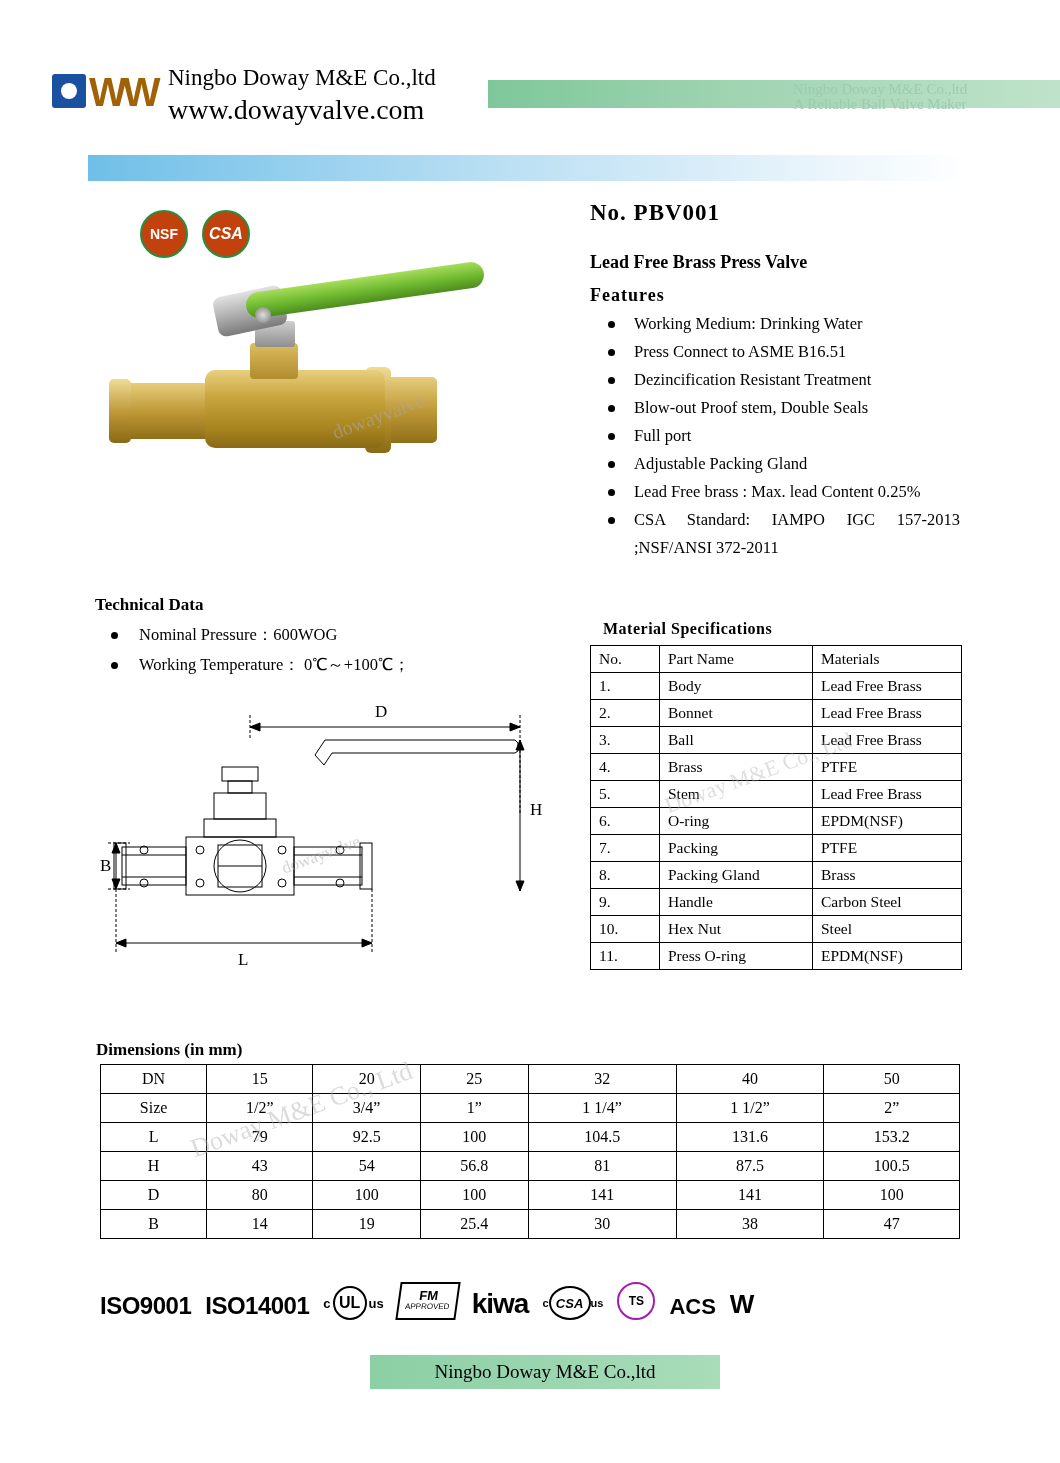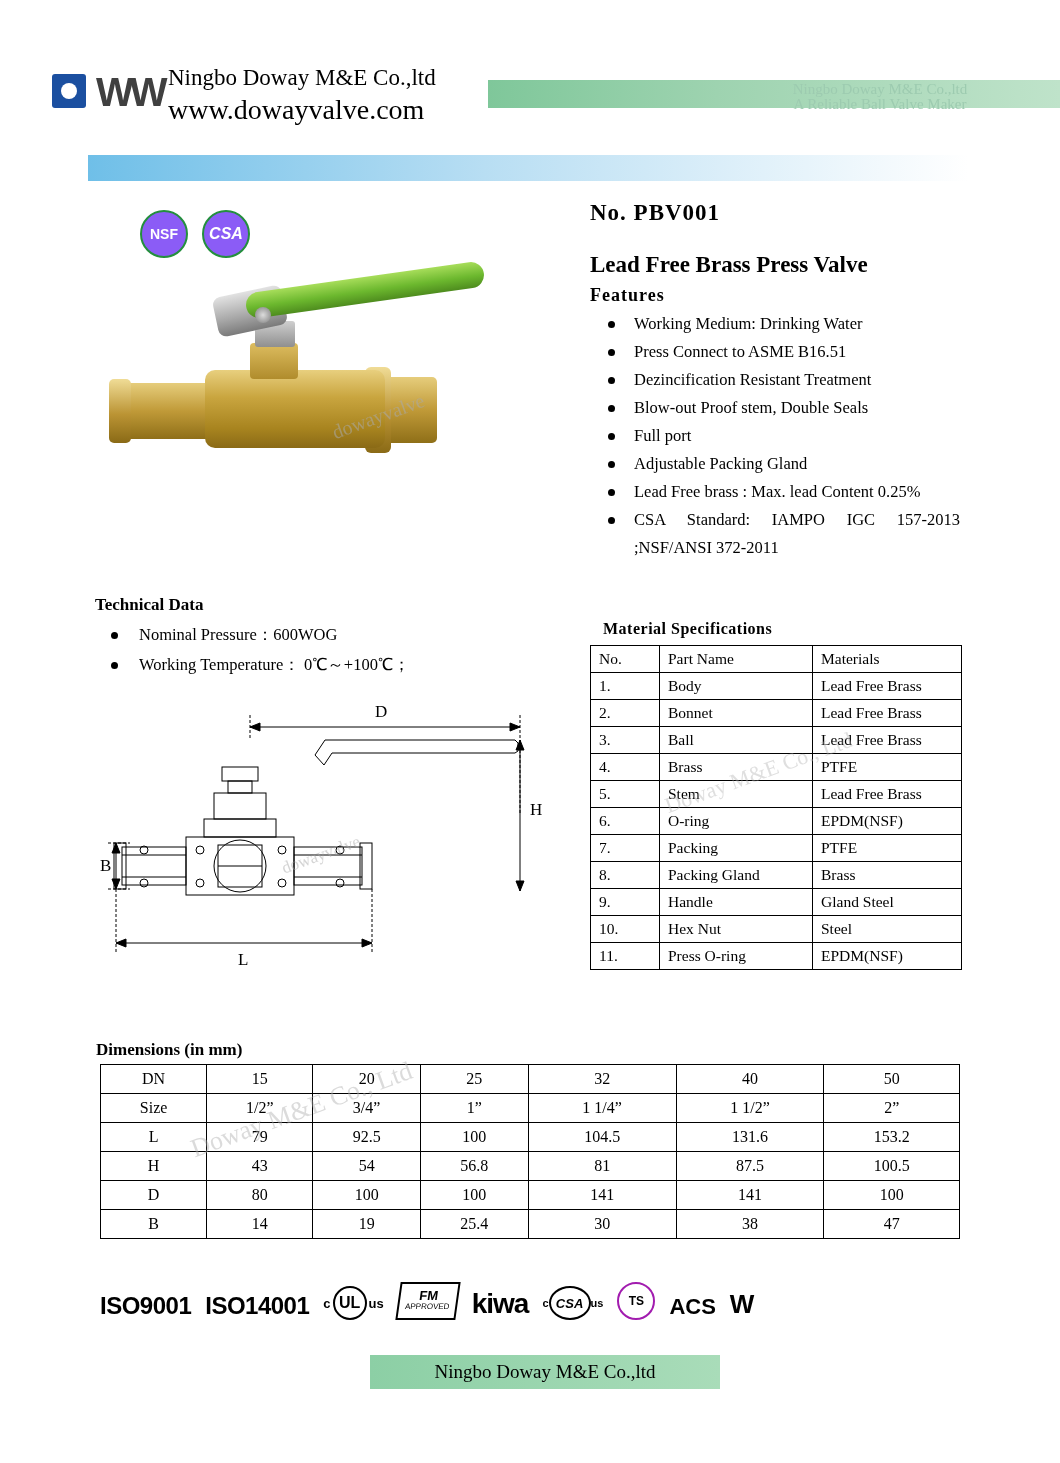--- a/index.html
+++ b/index.html
@@ -41,26 +41,26 @@
   .logo-sq:after {
     content: "";
     position: absolute;
     left: 9px; top: 9px;
     width: 16px; height: 16px;
     background: #fff;
     border-radius: 50%;
   }
   .logo-w {
     position: absolute;
-    left: 44px; top: 0px;
+    left: 37px; top: 0px;
     font-family: "Liberation Sans", sans-serif;
     font-weight: bold;
     font-size: 40px;
     letter-spacing: -4px;
-    color: #404040;
+    color: #a16207;
     line-height: 40px;
   }
   .company-name {
     position: absolute;
     left: 168px;
     top: 3px;
     font-size: 23px;
     font-family: "Liberation Serif", serif;
   }
   .company-url {
@@ -102,21 +102,21 @@
   .badges {
     position: absolute;
     left: 140px;
     top: 210px;
     display: flex;
     gap: 14px;
   }
   .badge {
     width: 44px; height: 44px;
     border-radius: 50%;
-    background: #8b5cf6;
+    background: #c2410c;
     color: #fff;
     display: flex;
     align-items: center;
     justify-content: center;
     font-family: "Liberation Sans", sans-serif;
     font-weight: bold;
     font-size: 14px;
     border: 2px solid #248f3d;
   }
   .badge.csa { font-size: 16px; font-style: italic; }
@@ -220,21 +220,21 @@
     top: 200px;
     font-size: 23px;
     font-weight: bold;
     letter-spacing: 1px;
     font-family: "Liberation Serif", serif;
   }
   .prod-title {
     position: absolute;
     left: 590px;
     top: 252px;
-    font-size: 23px;
+    font-size: 18px;
     font-weight: bold;
   }
   .features-title {
     position: absolute;
     left: 590px;
     top: 285px;
     font-size: 18px;
     font-weight: bold;
     letter-spacing: 1px;
   }
@@ -621,21 +621,21 @@
         <td>PTFE</td>
       </tr>
     <tr>
         <td class="c1">8.</td>
         <td class="c2">Packing Gland</td>
         <td>Brass</td>
       </tr>
     <tr>
         <td class="c1">9.</td>
         <td class="c2">Handle</td>
-        <td>Gland Steel</td>
+        <td>Carbon Steel</td>
       </tr>
     <tr>
         <td class="c1">10.</td>
         <td class="c2">Hex Nut</td>
         <td>Steel</td>
       </tr>
     <tr>
         <td class="c1">11.</td>
         <td class="c2">Press O-ring</td>
         <td>EPDM(NSF)</td>

